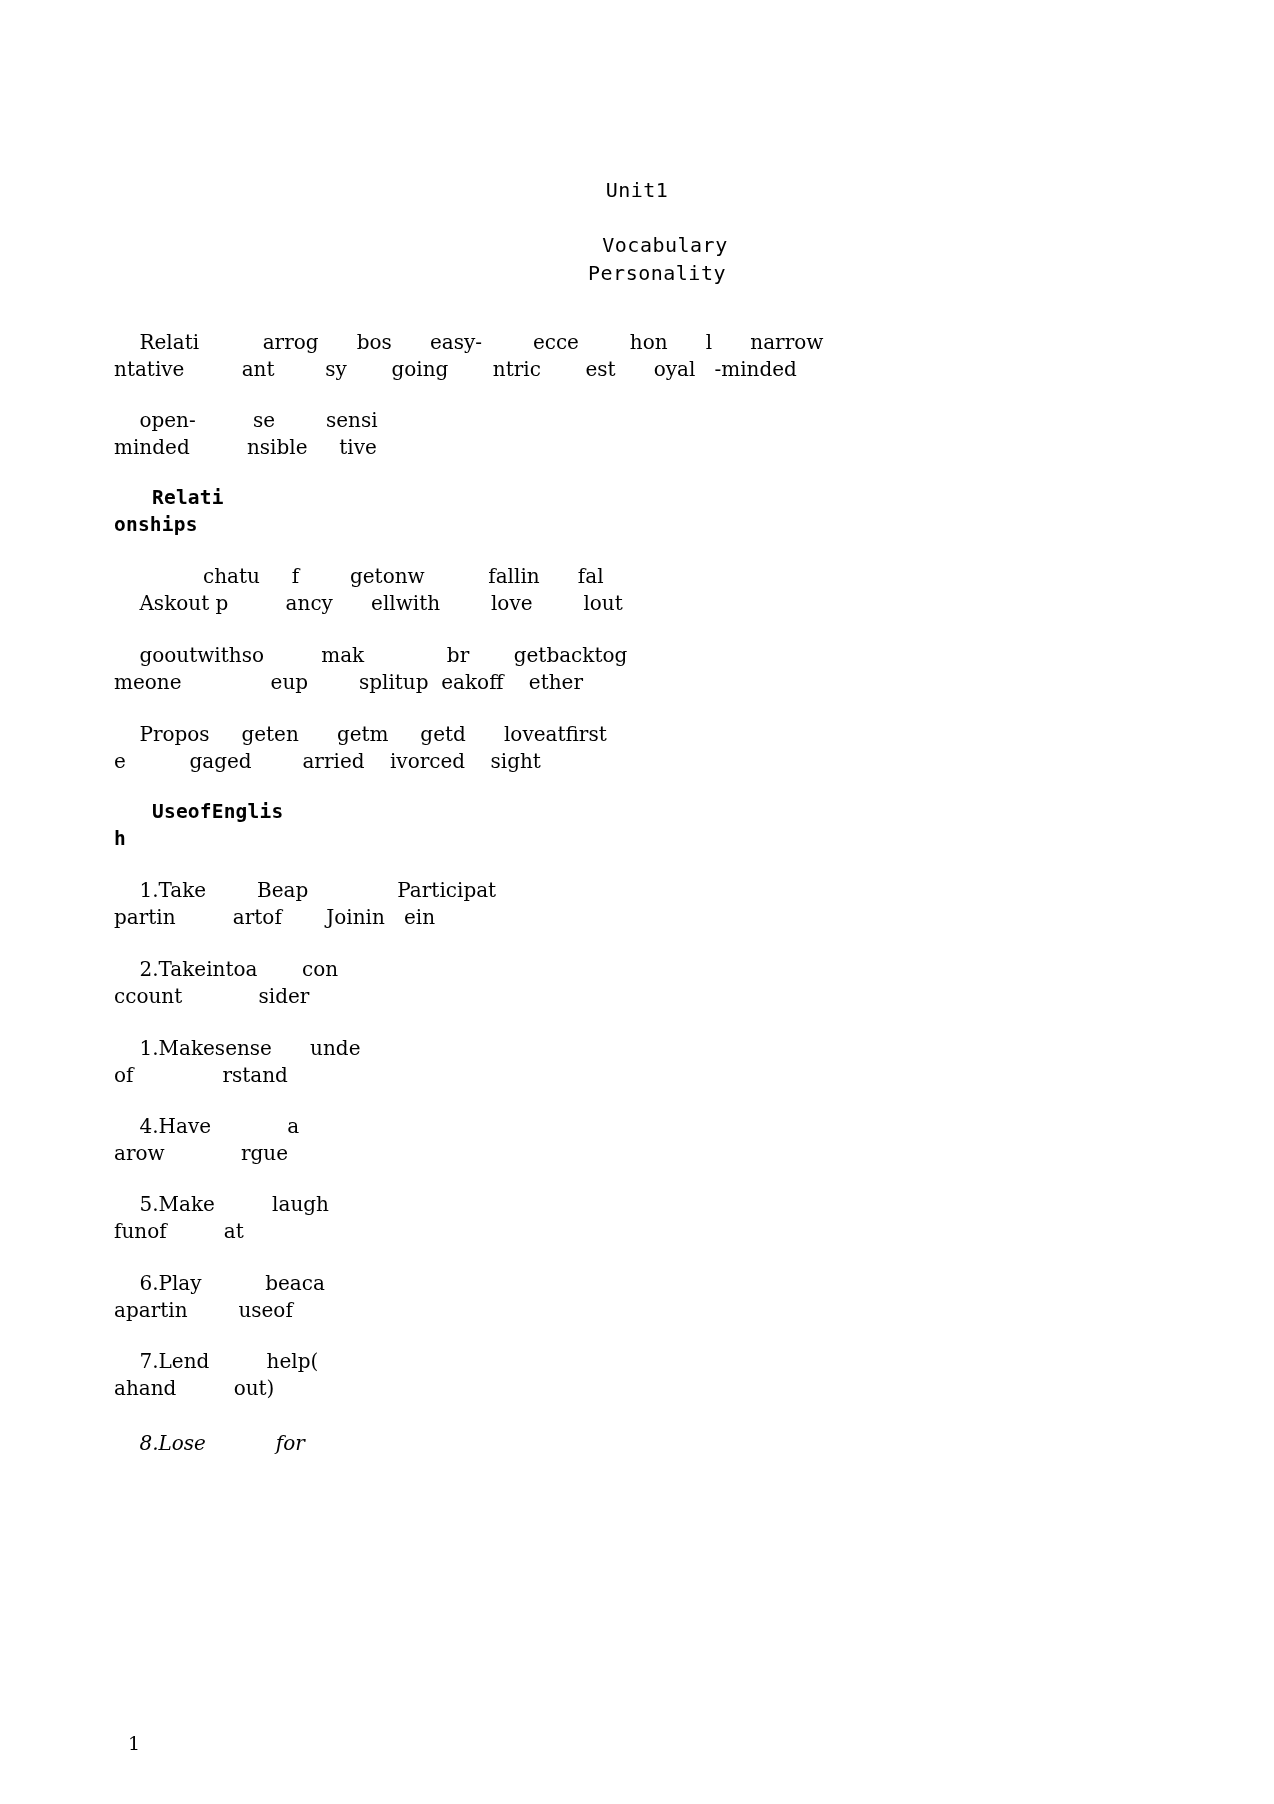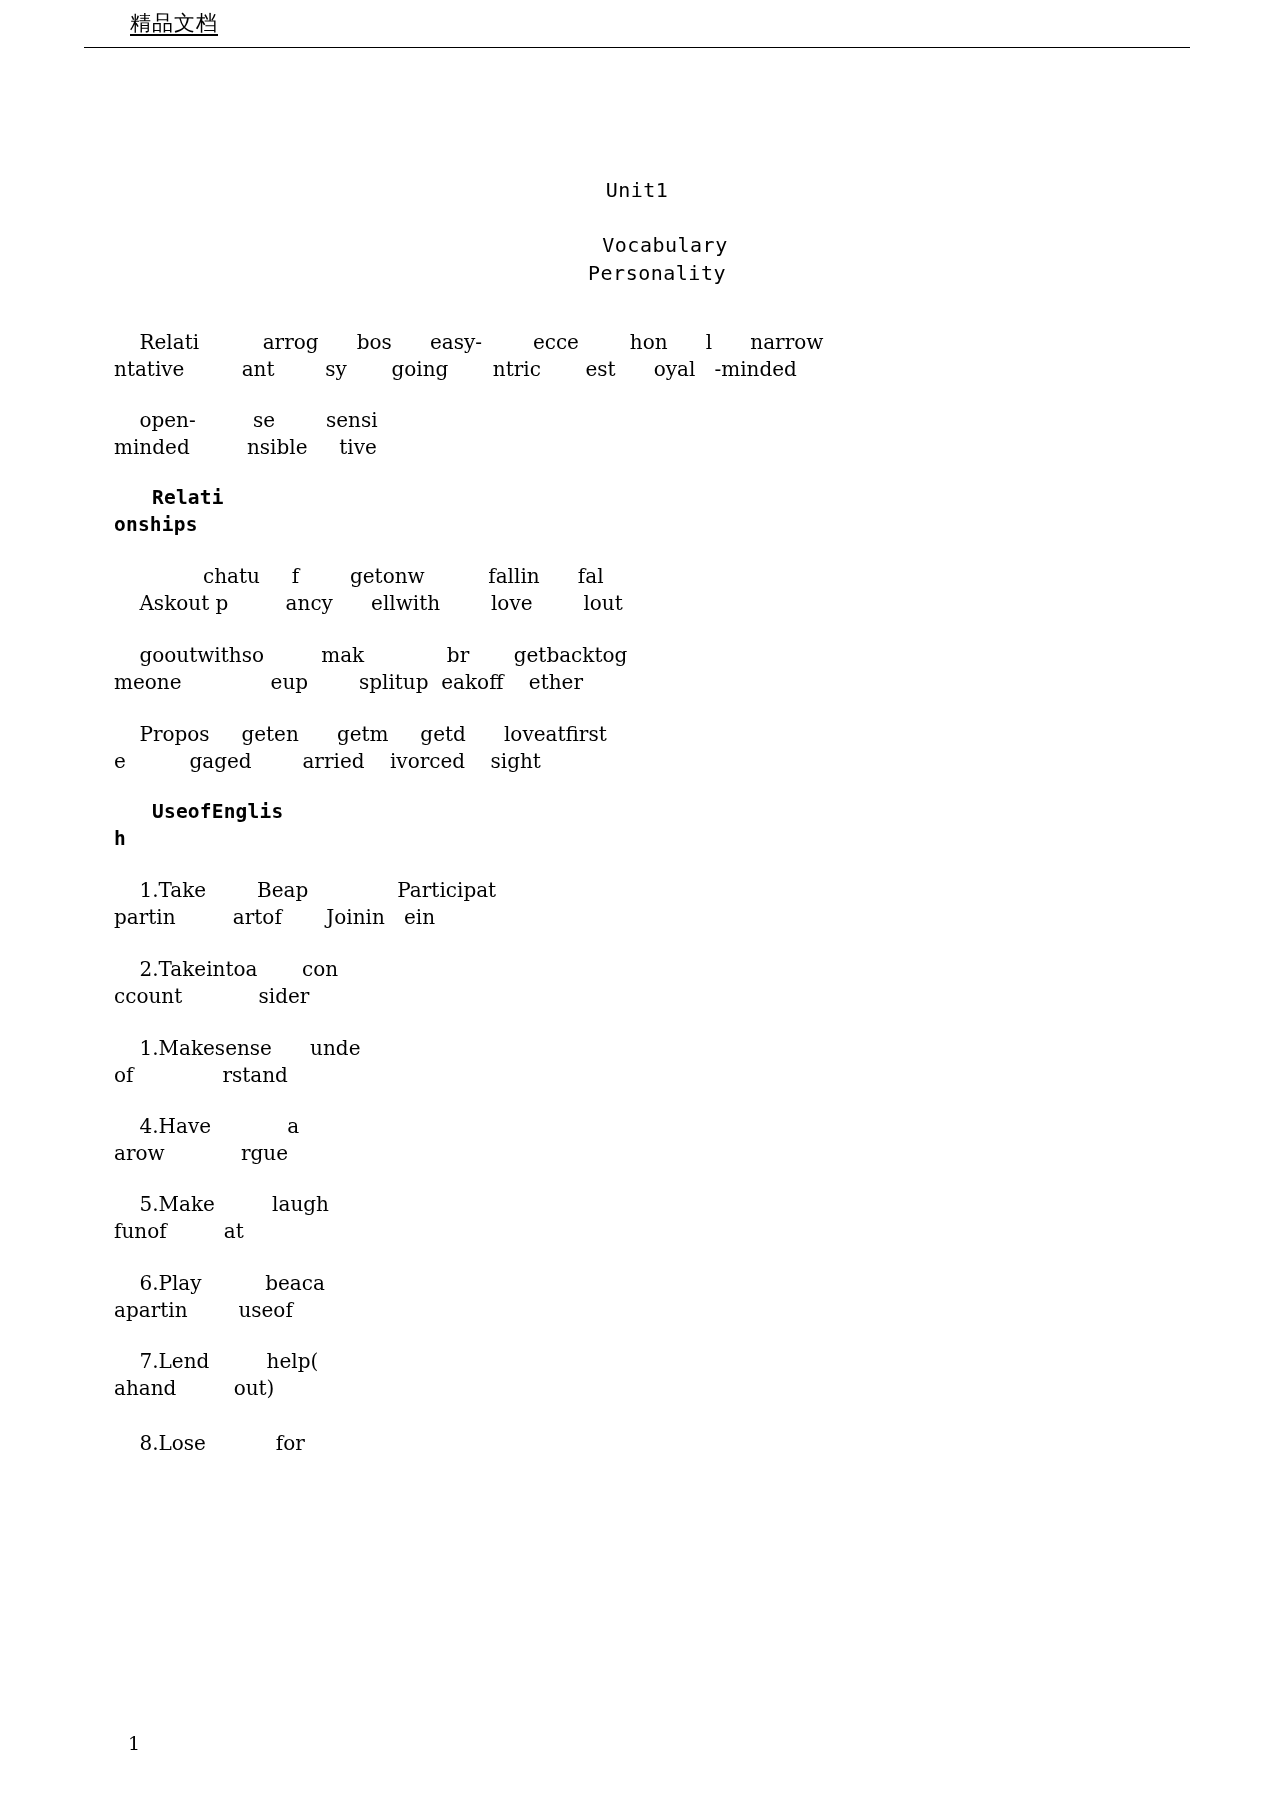--- a/index.html
+++ b/index.html
@@ -95,24 +95,20 @@
     font-family: "DejaVu Serif", "Liberation Serif", serif;
     font-size: 19px;
     white-space: pre;
   }
 </style>
 </head>
 <body>
 
 <div class="page">
 
-  <div class="header">
-    <div class="header-label">精品文档</div>
-    <div class="header-rule"></div>
-  </div>
 
   <div class="content">
 
     <div class="centered" style="top:178px;">Unit1</div>
 
     <div class="centered" style="top:233px;padding-left:28px;">Vocabulary</div>
 
     <div class="centered" style="top:261px;margin-left:20px;">Personality</div>
 
     <div class="serifline" style="left:114px; top:330px;">    Relati          arrog      bos      easy-        ecce        hon      l      narrow</div>
@@ -150,19 +146,19 @@
 
     <div class="serifline" style="left:114px; top:1192px;">    5.Make         laugh</div>
     <div class="serifline" style="left:114px; top:1219px;">funof         at</div>
 
     <div class="serifline" style="left:114px; top:1271px;">    6.Play          beaca</div>
     <div class="serifline" style="left:114px; top:1298px;">apartin        useof</div>
 
     <div class="serifline" style="left:114px; top:1349px;">    7.Lend         help(</div>
     <div class="serifline" style="left:114px; top:1376px;">ahand         out)</div>
 
-    <div class="serifline" style="left:114px; top:1431px;">    8.Lose           for</div>
+    <div class="serifline" style="left:114px; top:1431px;font-style:italic;">    8.Lose           for</div>
 
   </div>
 
   <div class="page-number">1</div>
 
 </div>
 
 </body></html>

